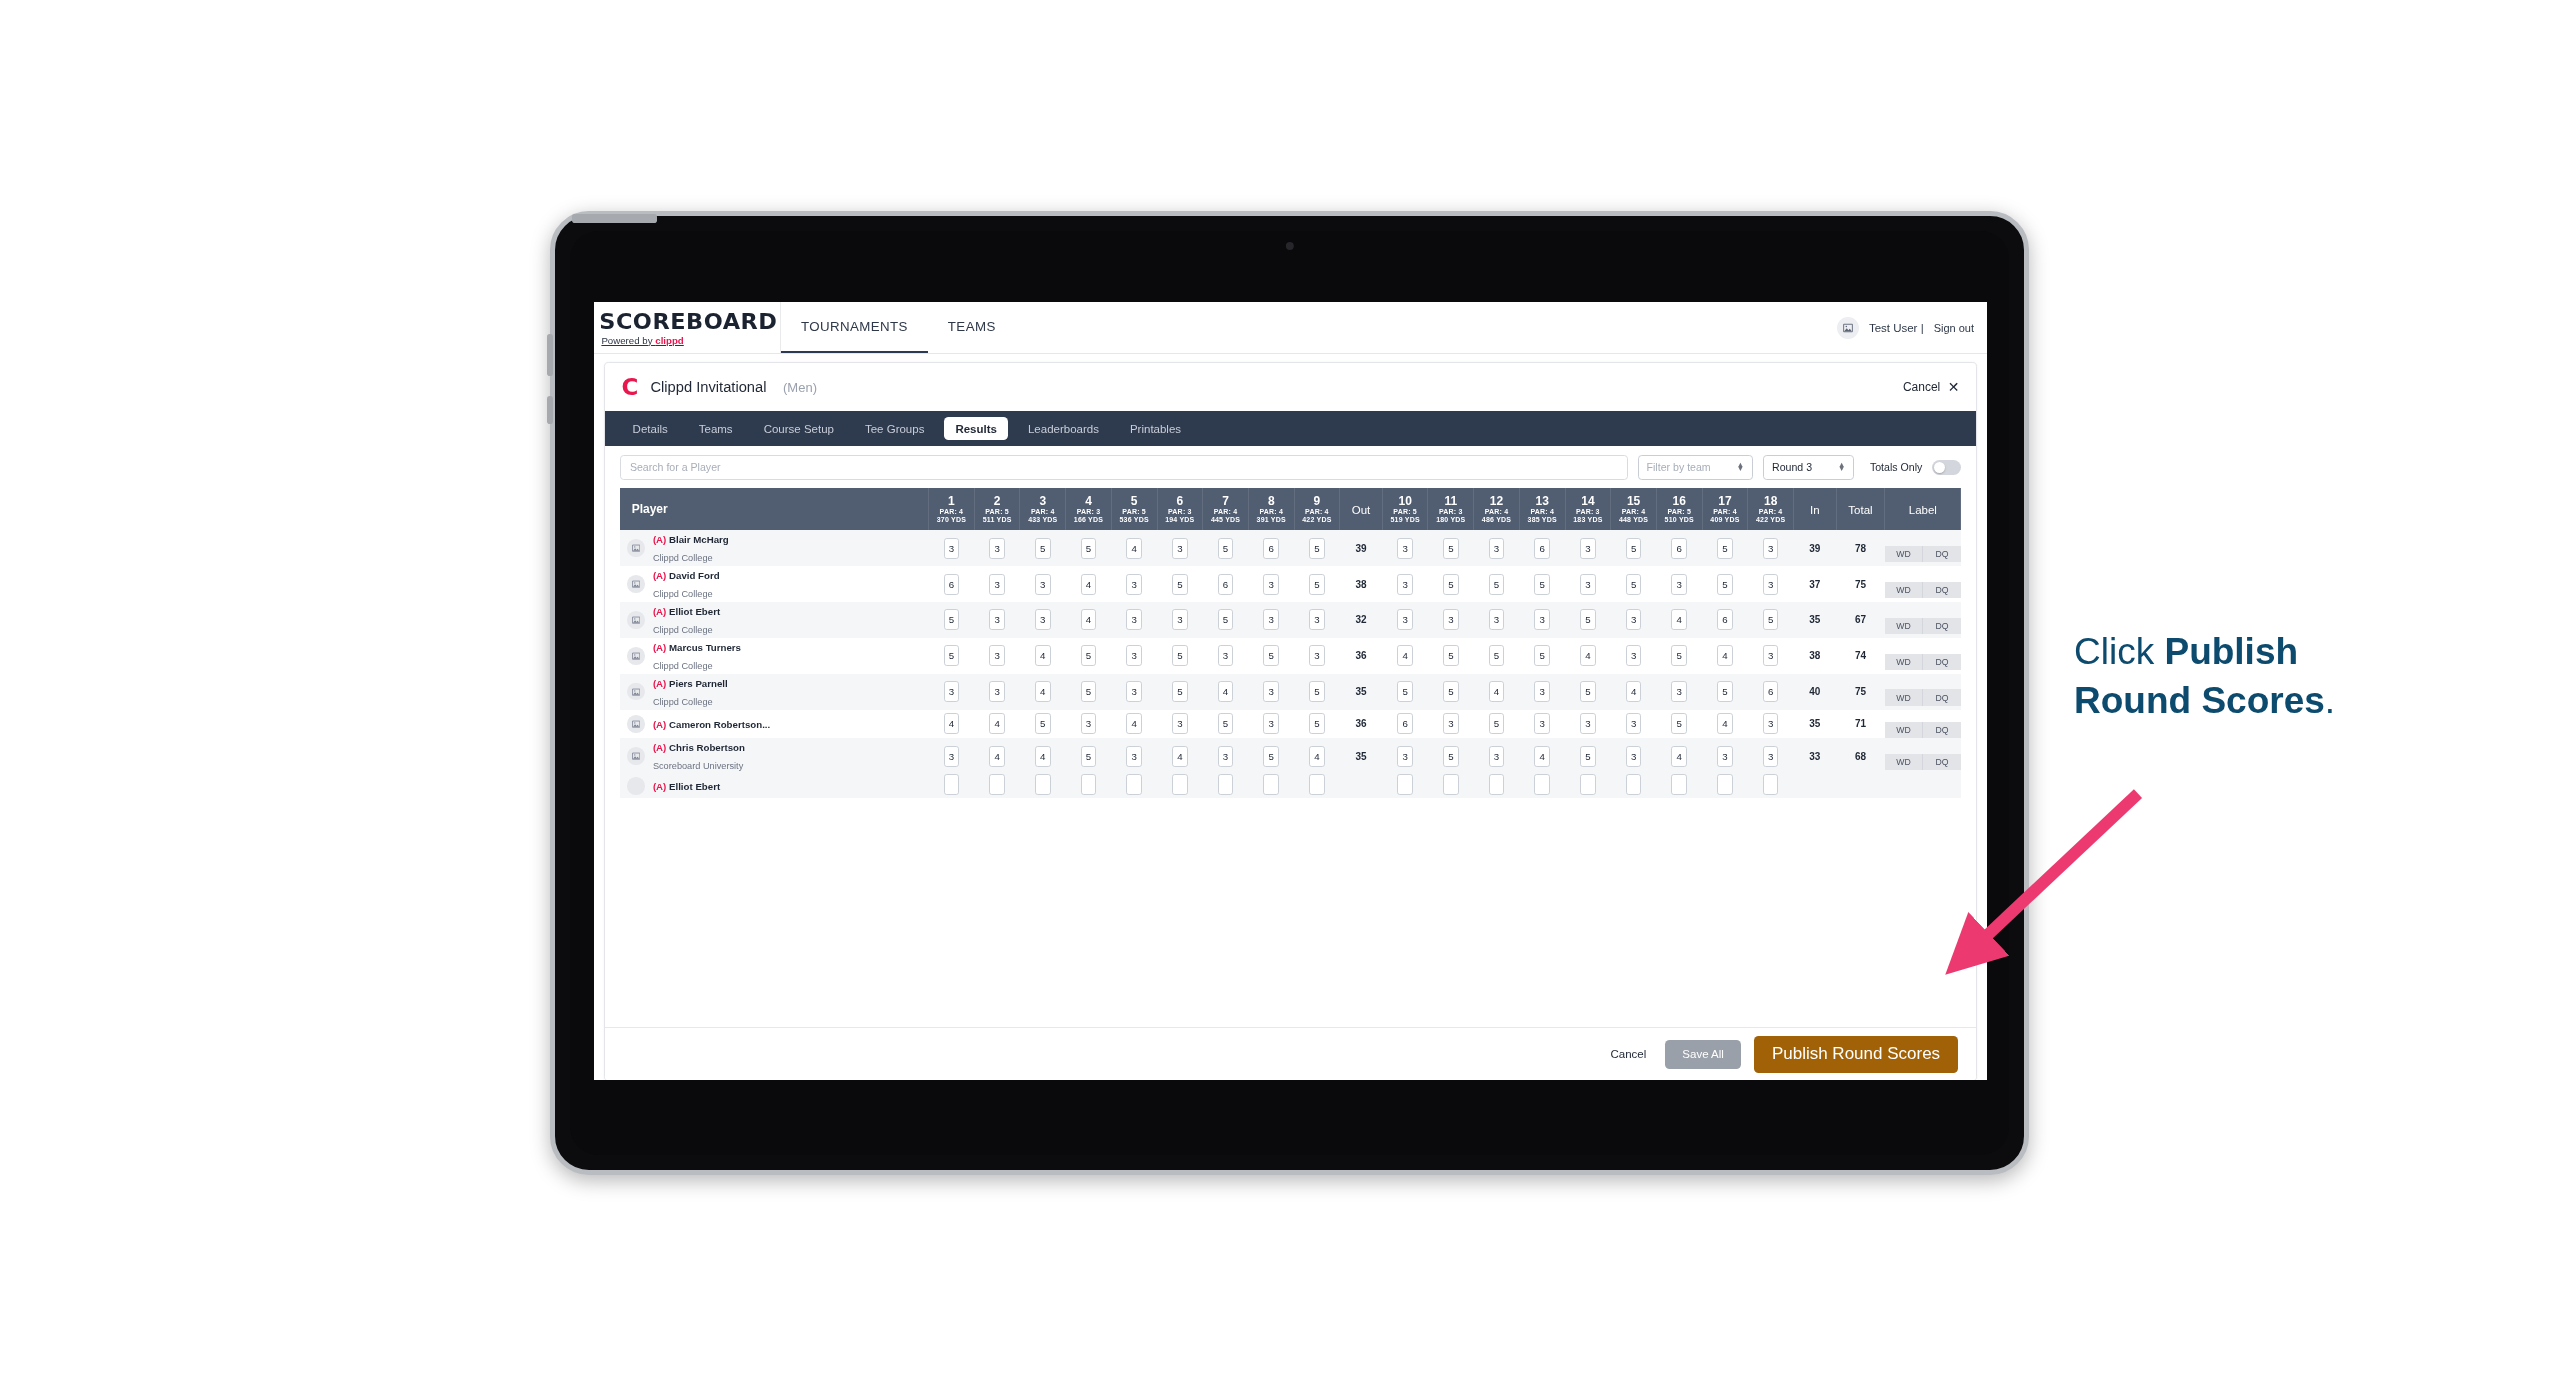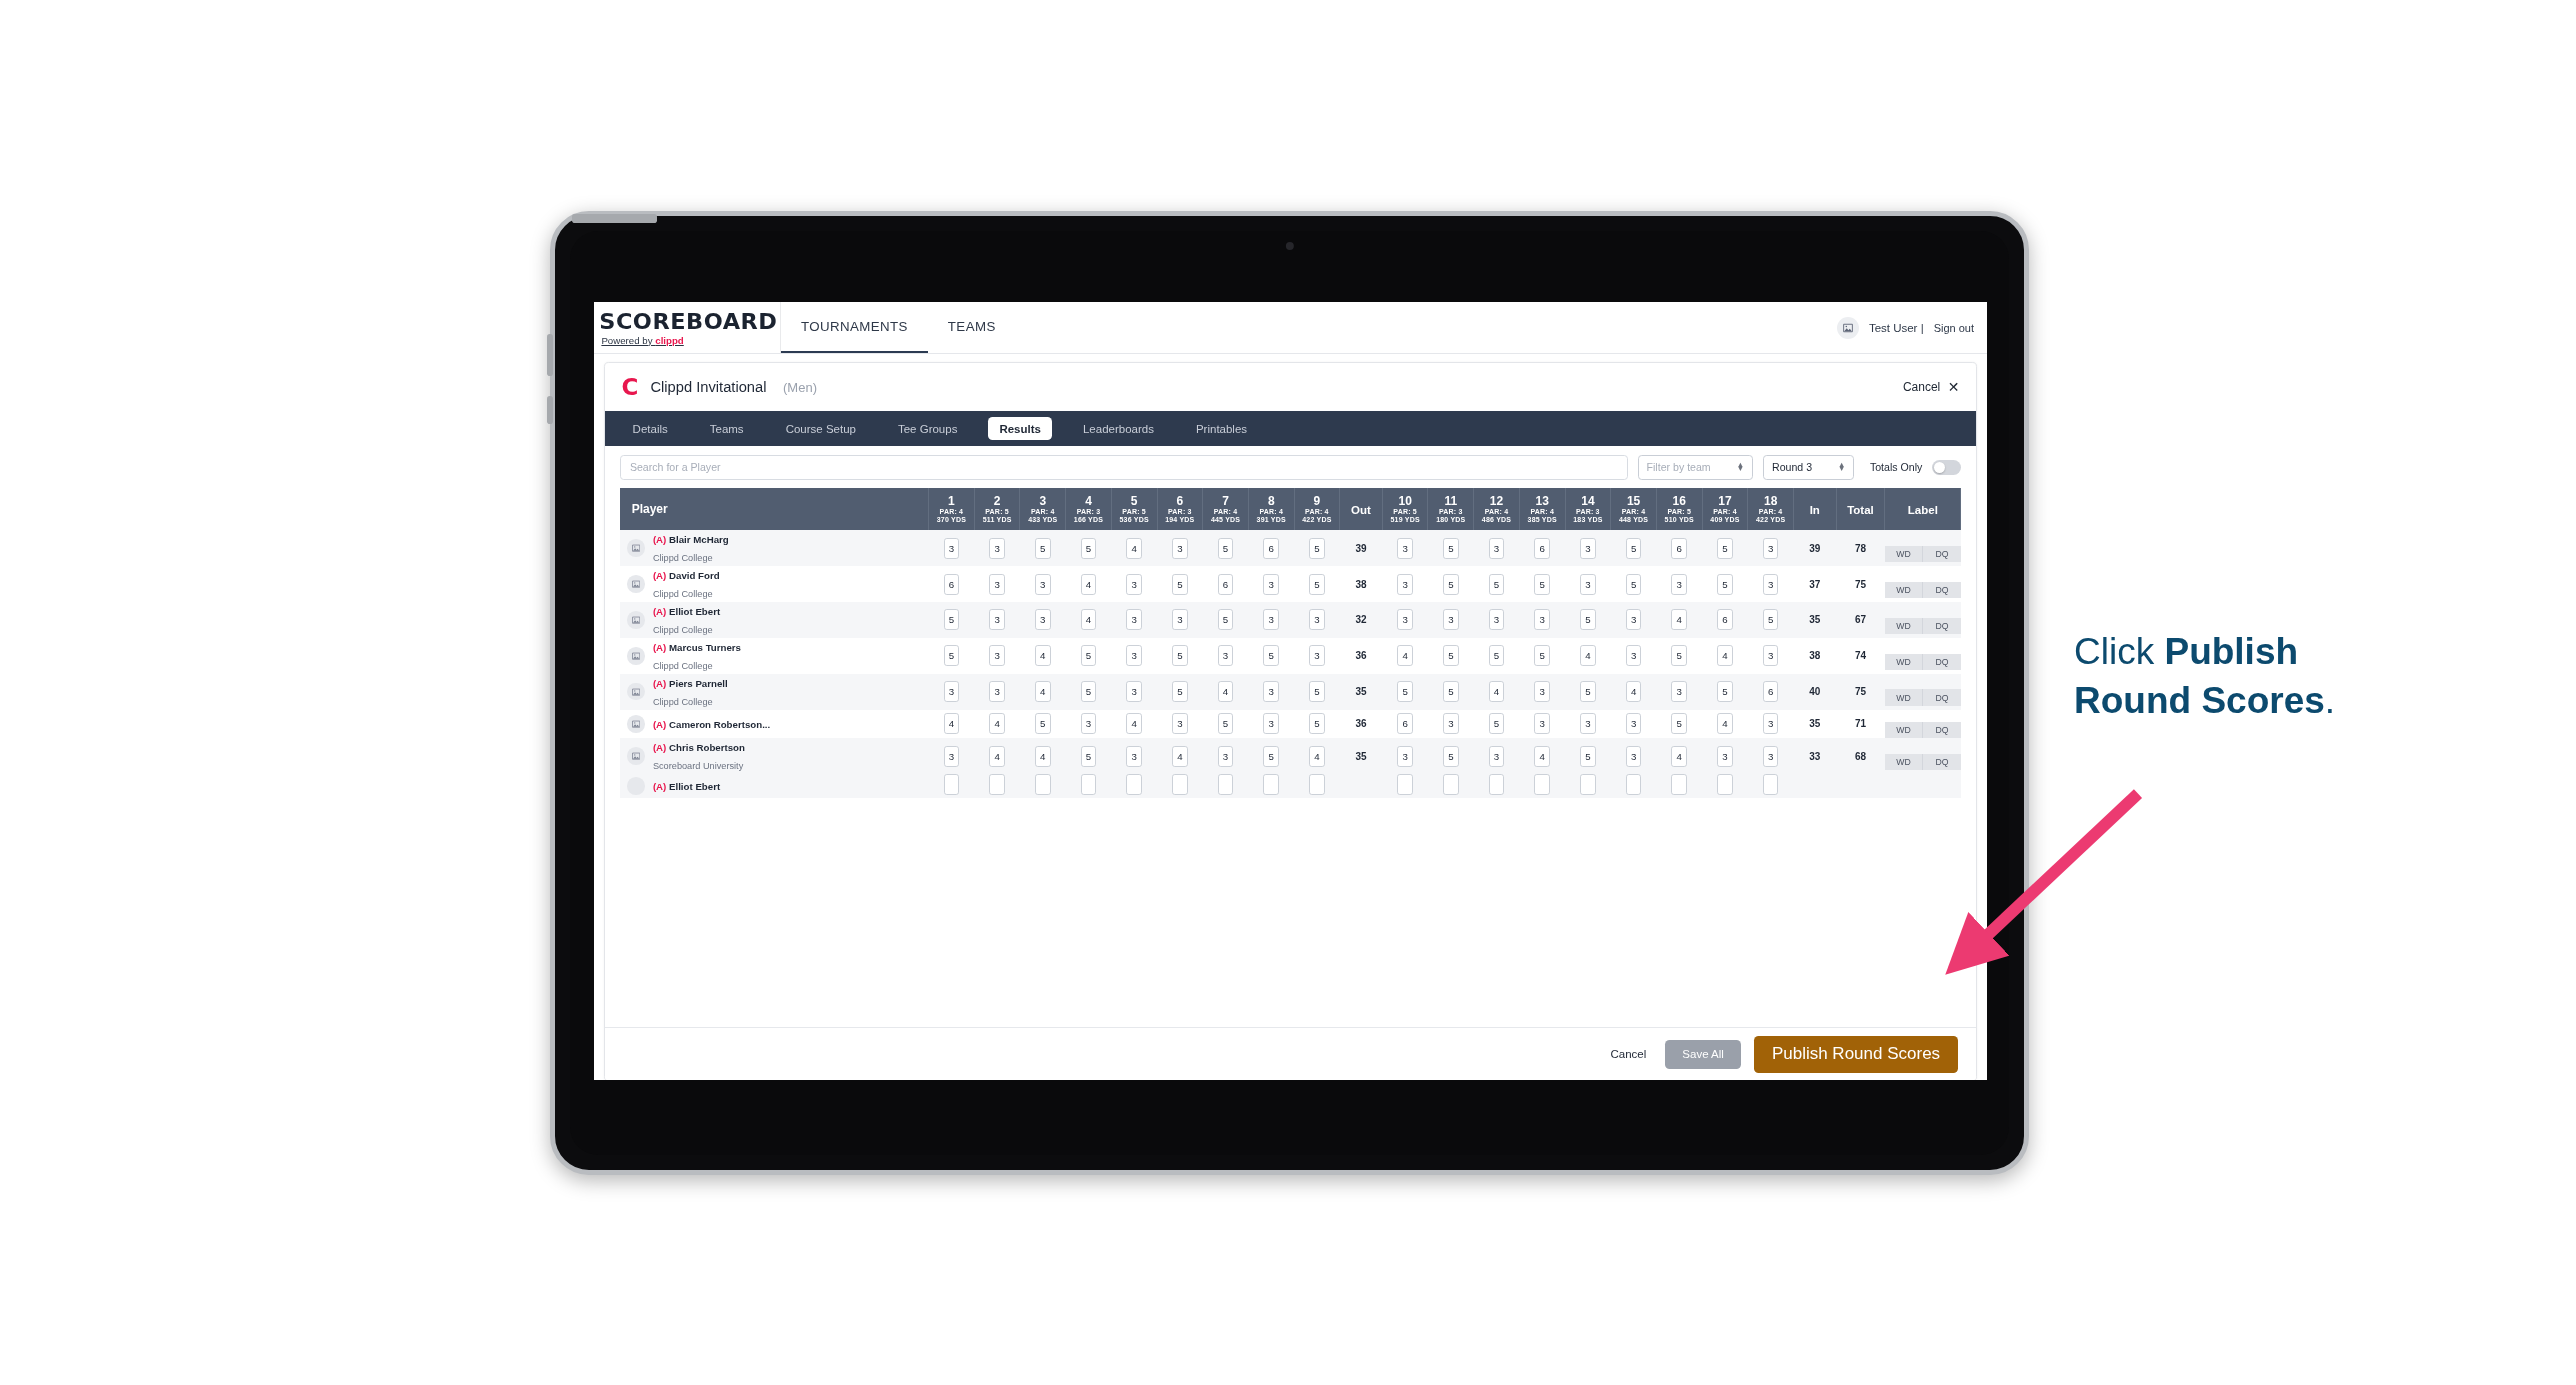--- a/index.html
+++ b/index.html
@@ -62,21 +62,21 @@
           height:719px; display:flex; flex-direction:column; overflow:hidden;
           box-shadow:0 0.9px 2.8px rgba(16,24,40,.05); }
   .card-head { height:48px; display:flex; align-items:center; padding:0 16.6px; gap:12px; }
   .clippd-c { font-family:"DejaVu Sans", sans-serif; font-weight:bold; font-size:23px; color:#e8174e; line-height:1; }
   .tname { font-size:14.7px; color:#1f2735; }
   .tgender { font-size:13px; color:#9aa1ad; margin-left:4.6px; }
   .cancel-x { margin-left:auto; display:flex; align-items:center; gap:7.4px; font-size:12px; color:#222a36; cursor:pointer; }
   .cancel-x .xg { font-size:14px; }
 
   
-  .subtabs { background:#2e3a4e; height:35px; display:flex; align-items:center; padding:0 16.6px; gap:20px; }
+  .subtabs { background:#2e3a4e; height:35px; display:flex; align-items:center; padding:0 16.6px; gap:9px; }
   .subtab { font-size:11.5px; color:#c9ced8; padding:5.5px 11px; border-radius:4.6px; cursor:pointer; }
   .subtab.active { background:#fff; color:#1f2735; font-weight:bold; }
 
   
   .filterbar { height:42px; display:flex; align-items:center; padding:0 14.7px; gap:10px; background:#fff; }
   .search-input { flex:1; height:25px; border:0.9px solid #d8dce2; border-radius:3.7px; background:#fff;
                   padding:0 9.2px; font-size:10.6px; color:#1f2735; font-family:"Liberation Sans", sans-serif; }
   .search-input::placeholder { color:#a8aeb9; }
   .select-box { height:25px; border:0.9px solid #c9ced6; border-radius:3.7px; background:#fff; display:flex;
                 align-items:center; gap:26px; padding:0 8px; font-size:10.6px; color:#1f2735; cursor:pointer; }
@@ -91,21 +91,21 @@
   .tablewrap { flex:1; overflow:hidden; padding:0 14.7px; }
   table.score { border-collapse:collapse; width:100%; table-layout:fixed; }
   table.score thead th { background:#515d70; color:#fff; padding:0; vertical-align:middle;
                          border-right:0.9px solid #626e80; height:42px; }
   table.score thead th.playercol { background:#515d70; text-align:left; padding-left:12px; font-size:12px;
                                    font-weight:bold; width:196px; }
   .hh { display:flex; flex-direction:column; align-items:center; justify-content:center; line-height:1.12; }
   .hh .num { font-size:12px; font-weight:bold; }
   .hh .par { font-size:7px; font-weight:bold; letter-spacing:0.2px; }
   .hh .yds { font-size:7px; font-weight:bold; letter-spacing:0.2px; }
-  .th-simple { font-size:11.5px; font-weight:bold; }
+  .th-simple { font-size:11.5px; font-weight:normal; }
   th.holec { width:29px; }
   th.outc, th.inc { width:27px; }
   th.totalc { width:31px; }
   th.labelc { width:48px; }
 
   table.score tbody tr { height:28.5px; }
   table.score tbody tr.odd  { background:#f5f6f8; }
   table.score tbody tr.even { background:#ffffff; }
   table.score tbody tr.partial { height:13px; }
   td { padding:0; text-align:center; vertical-align:middle; }

